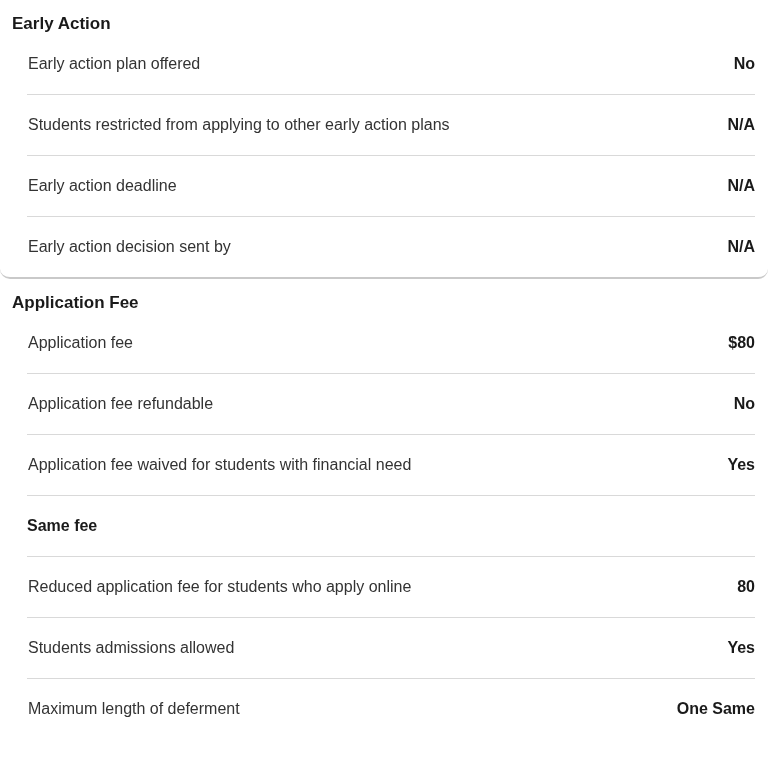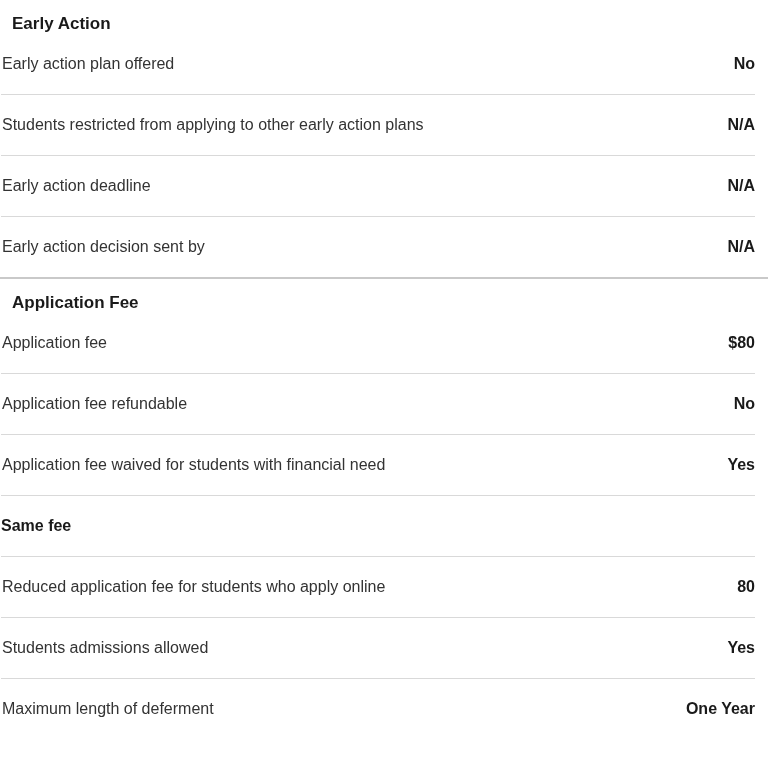--- a/index.html
+++ b/index.html
@@ -12,36 +12,36 @@
   }
   *{box-sizing:border-box;}
   html,body{margin:0;padding:0;}
   body{
     width:768px;height:757px;overflow:hidden;
     background:var(--c-bg);
     font-family:"Liberation Sans","DejaVu Sans",sans-serif;
     -webkit-font-smoothing:antialiased;
   }
   .panel{width:768px;}
-  .section{border-bottom:2px solid var(--c-section-divider);}
+  .section{border-bottom:2px solid var(--c-section-divider);border-radius:10px;}
   .section:last-child{border-bottom:none;}
   .section-heading{
     margin:0;
     padding:14px 13px 0 12px;
     font-size:17px;
     font-weight:700;
     line-height:20px;
     color:var(--c-heading);
   }
   .row{
     display:flex;
     justify-content:space-between;
     align-items:center;
     gap:32px;
-    margin:0 13px 0 1px;
+    margin:0 13px 0 27px;
     padding:17px 0;
     border-bottom:1px solid var(--c-row-divider);
   }
   .rows .row:last-child{border-bottom:none;}
   .row-label{
     font-size:16px;
     line-height:26px;
     color:var(--c-label);
     max-width:450px;
     padding-left:1px;
@@ -111,17 +111,17 @@
     <div class="row-value">80</div>
   </div>
 
   <div class="row">
     <div class="row-label">Students admissions allowed</div>
     <div class="row-value">Yes</div>
   </div>
 
   <div class="row">
     <div class="row-label">Maximum length of deferment</div>
-    <div class="row-value">One Year</div>
+    <div class="row-value">One Same</div>
   </div>
 </div>
   </section>
 </div>
 
 </body></html>

